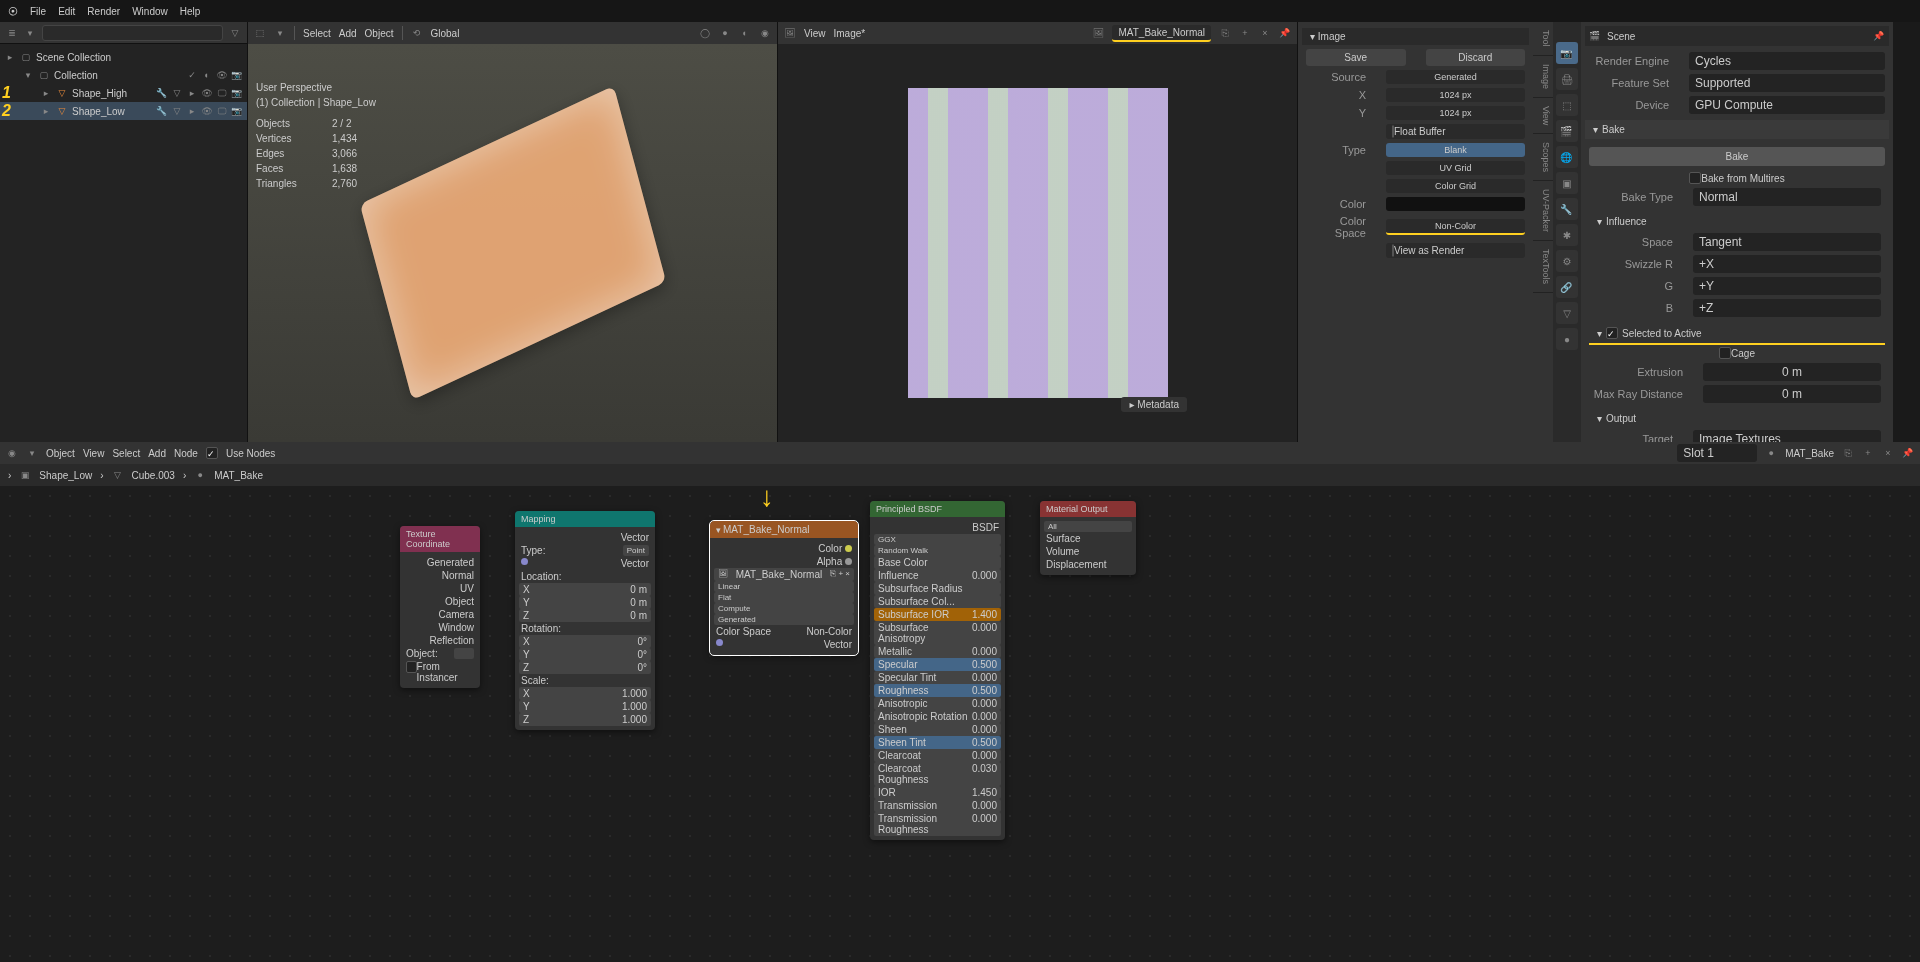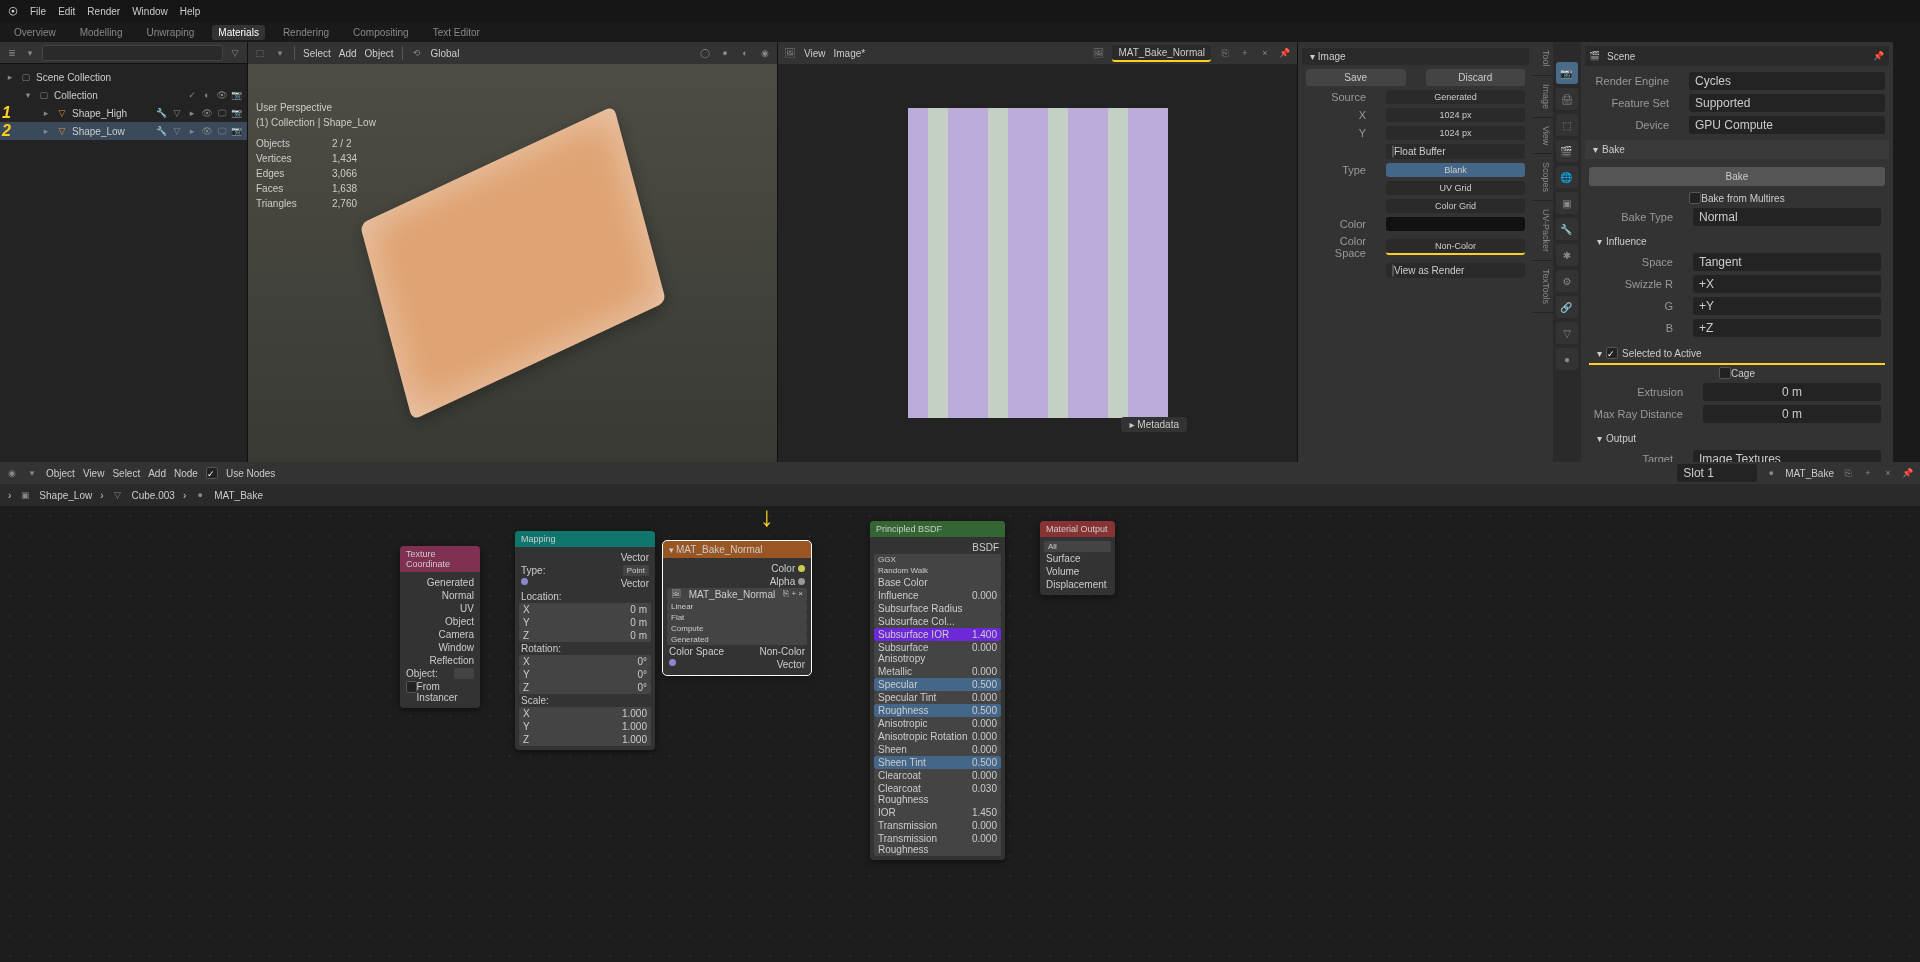--- a/index.html
+++ b/index.html
@@ -80,29 +80,20 @@
 <div class="main-container">
 
   <div class="top-menu">
     <span>⦿</span>
     <span>File</span>
     <span>Edit</span>
     <span>Render</span>
     <span>Window</span>
     <span>Help</span>
   </div>
-  <div class="menu-tabs">
-    <span class="tab">Overview</span>
-    <span class="tab">Modelling</span>
-    <span class="tab">Unwraping</span>
-    <span class="tab active">Materials</span>
-    <span class="tab">Rendering</span>
-    <span class="tab">Compositing</span>
-    <span class="tab">Text Editor</span>
-  </div>
 
   <div class="top-row">
 
     <div class="outliner">
       <div class="outliner-header">
         <span class="icon-sm">≣</span>
         <span class="icon-sm">▾</span>
         <div class="outliner-search"></div>
         <span class="icon-sm">▽</span>
       </div>
@@ -513,21 +504,21 @@
                 <span>Y</span>
                 <span>1.000</span>
               </div>
             <div class="node-field">
                 <span>Z</span>
                 <span>1.000</span>
               </div>
           </div>
         </div>
 
-        <div class="node" style="left:663px; top:35px; width:148px; outline:1px solid #fff;">
+        <div class="node" style="left:710px; top:35px; width:148px; outline:1px solid #fff;">
           <div class="node-h" style="background:#995522">▾ <span>MAT_Bake_Normal</span></div>
           <div class="node-body">
             <div class="node-row">
                 <span></span>
                 <span><span>Color</span> <span class="socket socket-yellow"></span></span>
               </div>
             <div class="node-row">
                 <span></span>
                 <span><span>Alpha</span> <span class="socket socket-grey"></span></span>
               </div>
@@ -565,21 +556,21 @@
                 <span>0.000</span>
               </div>
               <div class="node-field">
                 <span>Subsurface Radius</span>
                 <span></span>
               </div>
               <div class="node-field">
                 <span>Subsurface Col...</span>
                 <span></span>
               </div>
-              <div class="node-field" style="background: #6d28d9;">
+              <div class="node-field" style="background: #a16207;">
                 <span>Subsurface IOR</span>
                 <span>1.400</span>
               </div>
               <div class="node-field">
                 <span>Subsurface Anisotropy</span>
                 <span>0.000</span>
               </div>
               <div class="node-field">
                 <span>Metallic</span>
                 <span>0.000</span>
@@ -628,21 +619,21 @@
                 <span>Transmission</span>
                 <span>0.000</span>
               </div>
               <div class="node-field">
                 <span>Transmission Roughness</span>
                 <span>0.000</span>
               </div>
             </div>
         </div>
 
-        <div class="node" style="left:1040px; top:15px; width:75px;">
+        <div class="node" style="left:1040px; top:15px; width:96px;">
           <div class="node-h" style="background:#883333">Material Output</div>
           <div class="node-body">
             <div class="node-field">All</div>
             <div class="node-row">
                 <span>Surface</span>
               </div>
             <div class="node-row">
                 <span>Volume</span>
               </div>
             <div class="node-row">

